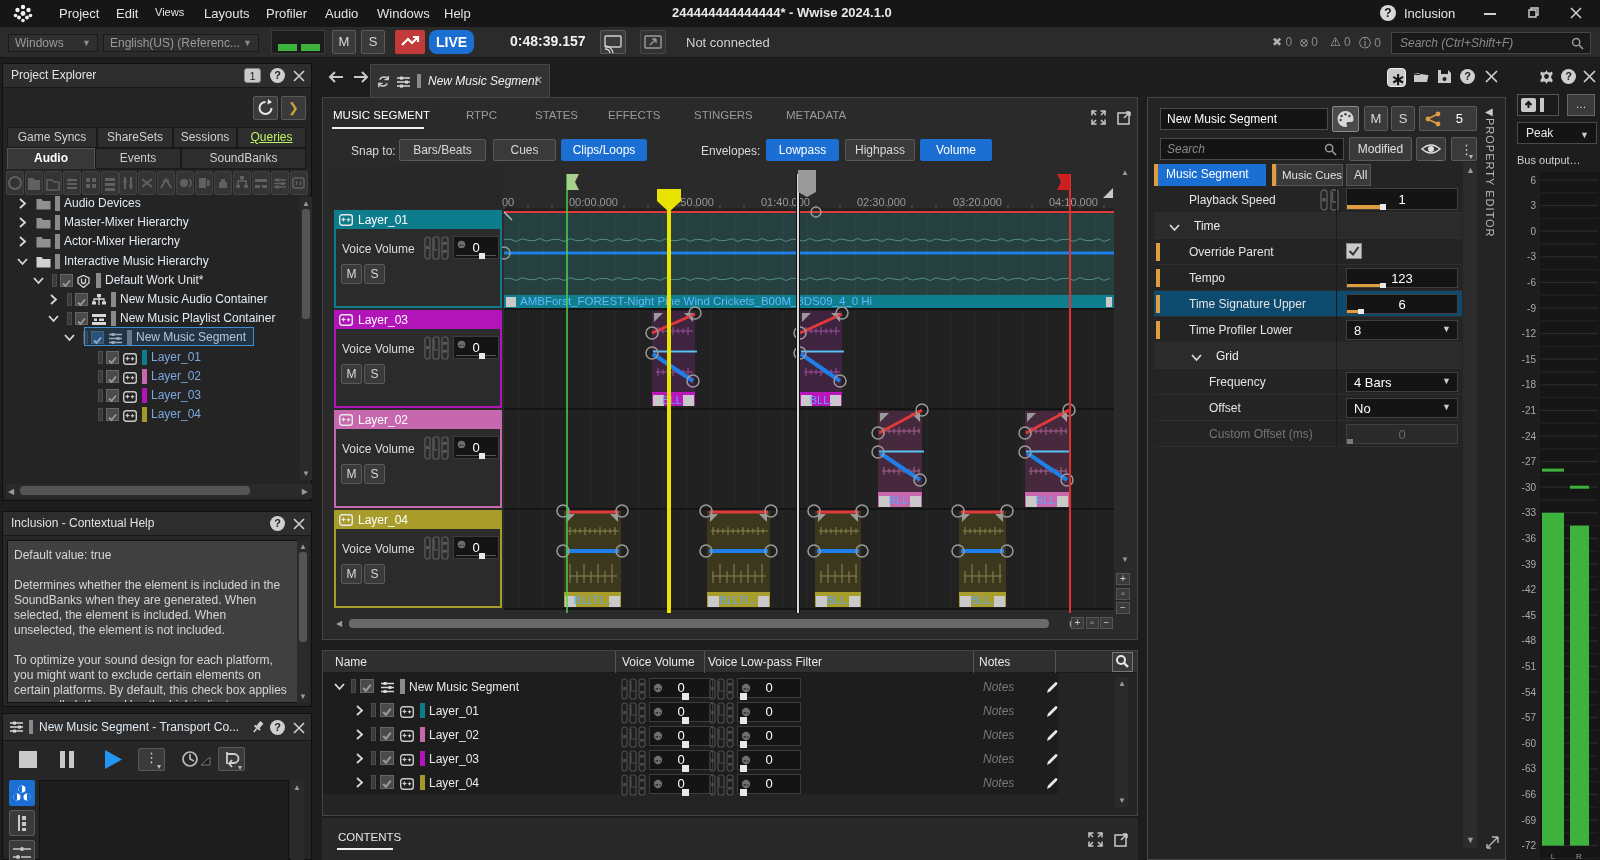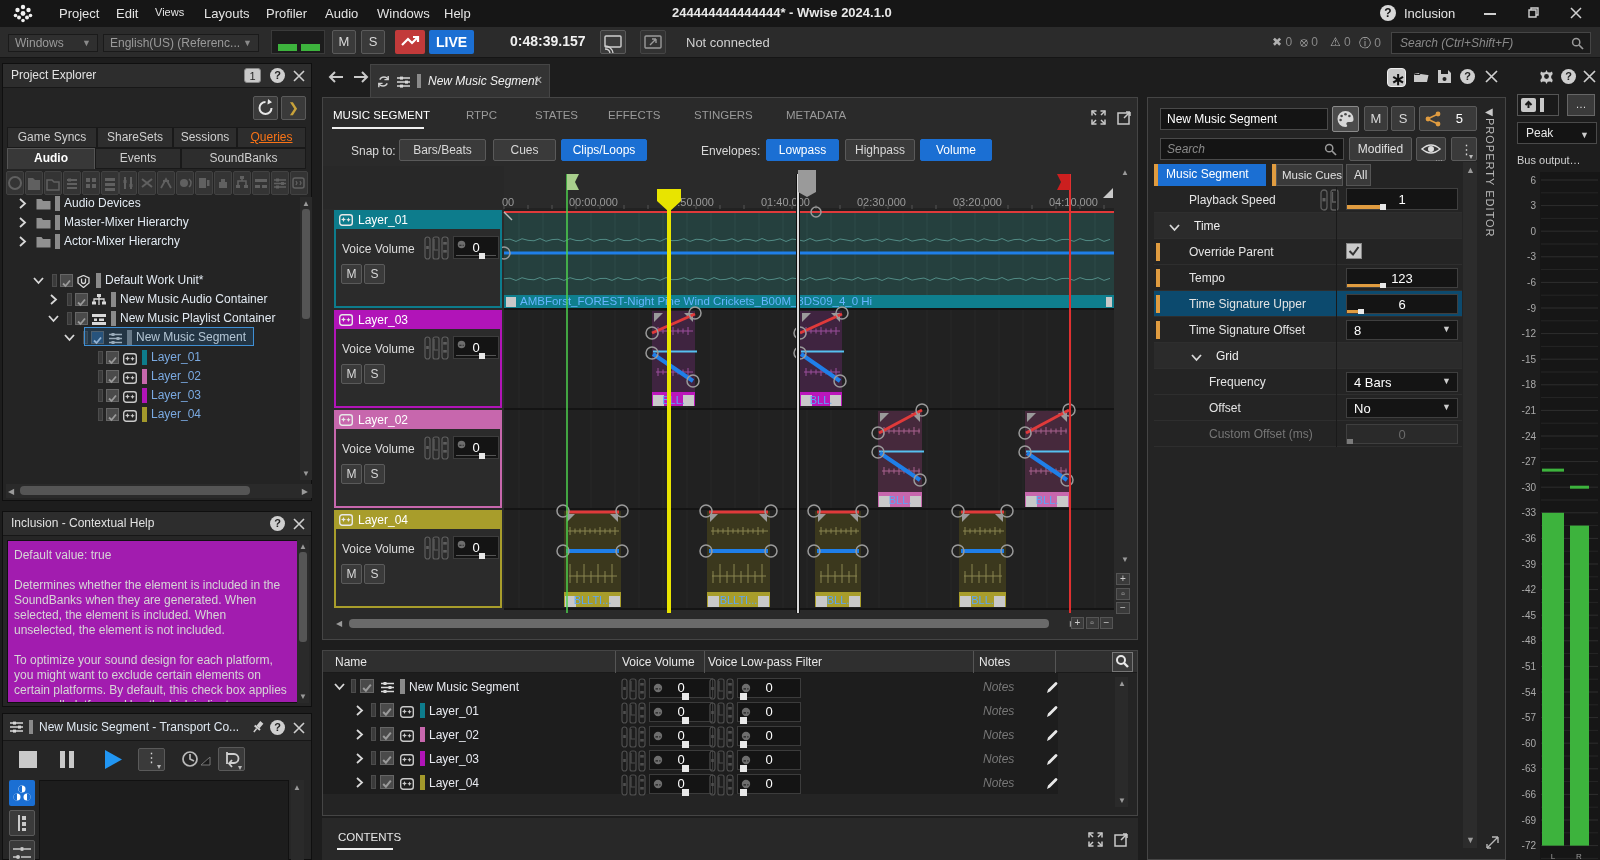--- a/index.html
+++ b/index.html
@@ -56,21 +56,21 @@
     <div class="abs" style="left:29px;top:13px;width:19px;height:7px;background:#3db33d;"></div>
   </div>
   <div class="btn" style="left:332px;top:3px;width:24px;height:24px;line-height:22px;font-size:13px;">M</div>
   <div class="btn" style="left:361px;top:3px;width:24px;height:24px;line-height:22px;font-size:13px;">S</div>
   <div class="abs" style="left:395px;top:3px;width:30px;height:24px;background:#c23a3a;border-radius:2px;">
     <svg width="30" height="24" viewBox="0 0 30 24">
         <path d="M7 15 L13 9 L17 13 L23 7" stroke="#fff" stroke-width="2.2" fill="none"></path>
         <path d="M23 12 v-5 h-5" fill="none" stroke="#fff" stroke-width="2.2"></path>
       </svg>
   </div>
-  <div class="abs" style="left:429px;top:3px;width:45px;height:24px;background:#1b6fd3;border-radius:2px;color:#fff;font-size:14px;font-weight:bold;text-align:center;line-height:24px;">LIVE</div>
+  <div class="abs" style="left:429px;top:3px;width:45px;height:24px;background:#1b6fd3;border-radius:8px;color:#fff;font-size:14px;font-weight:bold;text-align:center;line-height:24px;">LIVE</div>
   <div class="abs" style="left:510px;top:6px;font-size:14px;font-weight:bold;color:#f0f0f0;">0:48:39.157</div>
   <div class="abs" style="left:600px;top:3px;width:26px;height:24px;background:#3a3a3a;border:1px solid #5a5a5a;border-radius:2px;">
     <svg width="24" height="22" viewBox="0 0 24 22">
         <rect x="4" y="5" width="16" height="11" rx="1" stroke="#cfcfcf" stroke-width="1.4" fill="none"></rect>
         <path d="M4 18 a5 5 0 0 1 5 4 M4 15 a8 8 0 0 1 8 7" stroke="#cfcfcf" stroke-width="1.4" fill="none"></path>
       </svg>
   </div>
   <div class="abs" style="left:640px;top:3px;width:26px;height:24px;background:#323232;border:1px solid #454545;border-radius:2px;">
     <svg width="24" height="22" viewBox="0 0 24 22">
         <rect x="4" y="5" width="16" height="12" rx="1" stroke="#9a9a9a" stroke-width="1.4" fill="none"></rect>
@@ -99,21 +99,21 @@
   <div class="btn" style="left:250px;top:32px;width:25px;height:24px;"><svg width="23" height="22" viewBox="0 0 23 22">
         <path d="M11.5 5 a 6 6 0 1 0 6 6" fill="none" stroke="#e8e8e8" stroke-width="2"></path>
         <path d="M14 2 l4 3.2 -4.5 2.2 z" fill="#e8e8e8"></path>
       </svg></div>
   <div class="btn" style="left:278px;top:32px;width:25px;height:24px;color:#c8a23a;font-size:13px;line-height:22px;">❯</div>
 
   <div class="abs" style="left:4px;top:63px;width:299px;height:21px;">
     <div class="abs" style="left:0;top:0;width:90px;height:21px;background:#2d2d2d;border:1px solid #191919;color:#cfcfcf;font-size:12px;text-align:center;line-height:19px;">Game Syncs</div>
     <div class="abs" style="left:90px;top:0;width:76px;height:21px;background:#2d2d2d;border:1px solid #191919;color:#cfcfcf;font-size:12px;text-align:center;line-height:19px;">ShareSets</div>
     <div class="abs" style="left:166px;top:0;width:64px;height:21px;background:#2d2d2d;border:1px solid #191919;color:#cfcfcf;font-size:12px;text-align:center;line-height:19px;">Sessions</div>
-    <div class="abs" style="left:230px;top:0;width:69px;height:21px;background:#2d2d2d;border:1px solid #191919;color:#f97316;font-size:12px;text-align:center;line-height:19px;text-decoration:underline;">Queries</div>
+    <div class="abs" style="left:230px;top:0;width:69px;height:21px;background:#2d2d2d;border:1px solid #191919;color:#bef264;font-size:12px;text-align:center;line-height:19px;text-decoration:underline;">Queries</div>
   </div>
   <div class="abs" style="left:4px;top:84px;width:299px;height:21px;">
     <div class="abs" style="left:0;top:0;width:88px;height:21px;background:#383838;border:1px solid #555;border-bottom:none;color:#fff;font-weight:bold;font-size:12px;text-align:center;line-height:19px;">Audio</div>
     <div class="abs" style="left:88px;top:0;width:86px;height:21px;background:#2d2d2d;border:1px solid #191919;color:#cfcfcf;font-size:12px;text-align:center;line-height:19px;">Events</div>
     <div class="abs" style="left:174px;top:0;width:125px;height:21px;background:#2d2d2d;border:1px solid #191919;color:#cfcfcf;font-size:12px;text-align:center;line-height:19px;">SoundBanks</div>
   </div>
 
   <div class="abs" id="pe-icons" style="left:3px;top:107px;width:301px;height:25px;">
       <div style="position: absolute; left: 0px; top: 0px; width: 18px; height: 24px; background: rgb(52, 52, 52); border: 1px solid rgb(66, 66, 66); border-radius: 2px;"><svg width="16" height="22" viewBox="0 0 16 22">
           <circle cx="8" cy="11" r="6" fill="none" stroke="#606060" stroke-width="2"></circle>
@@ -215,20 +215,30 @@
       </div>
       <div style="position: absolute; left: 0px; top: 35.4px; width: 295px; height: 19px;">
         <svg style="position:absolute;left:10px;top:3px" width="13" height="13" viewBox="0 0 13 13">
           <path d="M4 2 L9 6.5 L4 11" stroke="#d8d8d8" stroke-width="1.8" fill="none"></path>
         </svg>
         <svg style="position:absolute;left:30px;top:3px" width="15" height="13" viewBox="0 0 15 13">
           <path d="M0.5 2 h5 l1.5 2 h7.5 v8.5 h-14 z" fill="#909090"></path>
         </svg>
         <div style="position: absolute; left: 49px; top: 2px; width: 5px; height: 15px; background: rgb(138, 138, 138);"></div>
         <div style="position: absolute; left: 58px; top: 2px; font-size: 12px; color: rgb(226, 234, 242); white-space: nowrap;">Actor-Mixer Hierarchy</div>
+      </div>
+      <div style="position: absolute; left: 0px; top: 54.6px; width: 295px; height: 19px;">
+        <svg style="position:absolute;left:10px;top:3px" width="13" height="13" viewBox="0 0 13 13">
+          <path d="M2 4 L6.5 9 L11 4" stroke="#d8d8d8" stroke-width="1.8" fill="none"></path>
+        </svg>
+        <svg style="position:absolute;left:30px;top:3px" width="15" height="13" viewBox="0 0 15 13">
+          <path d="M0.5 2 h5 l1.5 2 h7.5 v8.5 h-14 z" fill="#d0d0d0"></path>
+        </svg>
+        <div style="position: absolute; left: 49px; top: 2px; width: 5px; height: 15px; background: rgb(138, 138, 138);"></div>
+        <div style="position: absolute; left: 58px; top: 2px; font-size: 12px; color: rgb(226, 234, 242); white-space: nowrap;">Interactive Music Hierarchy</div>
       </div>
       <div style="position: absolute; left: 0px; top: 73.8px; width: 295px; height: 19px;">
         <svg style="position:absolute;left:26px;top:3px" width="13" height="13" viewBox="0 0 13 13">
           <path d="M2 4 L6.5 9 L11 4" stroke="#d8d8d8" stroke-width="1.8" fill="none"></path>
         </svg>
         <div style="position: absolute; left: 46px; top: 3px; width: 5px; height: 13px; background: rgb(58, 58, 58); border: 1px solid rgb(76, 76, 76);"></div>
         <div style="position: absolute; left: 54px; top: 3px; width: 13px; height: 13px; background: rgb(74, 74, 74); border: 1px solid rgb(102, 102, 102);"><svg width="11" height="11" viewBox="0 0 11 11">
             <path d="M2 5.5 L4.5 8 L9 2.5" stroke="#9a9a9a" stroke-width="1.8" fill="none"></path>
           </svg></div>
         <div style="position:absolute;left:71px;top:3px;"><svg width="13" height="13" viewBox="0 0 13 13">
@@ -365,21 +375,21 @@
   </div>
 </div>
 
 <div class="panel" style="left:2px;top:511px;width:310px;height:196px;background:#262626;">
   <div class="ptitle">Inclusion - Contextual Help
     <div class="abs" style="right:26px;top:4px;width:15px;height:15px;border-radius:8px;background:#cfcfcf;color:#222;font-size:11px;font-weight:bold;text-align:center;line-height:15px;">?</div>
     <svg class="abs" style="right:6px;top:6px" width="12" height="12" viewBox="0 0 12 12">
         <path d="M1 1 L11 11 M11 1 L1 11" stroke="#cfcfcf" stroke-width="1.6"></path>
       </svg>
   </div>
-  <div class="abs" style="left:4px;top:28px;width:296px;height:163px;background:#a21caf;border:1px solid #111;color:#d6d6d6;font-size:12px;line-height:15px;padding:7px 12px 14px 6px;overflow:hidden;">
+  <div class="abs" style="left:4px;top:28px;width:296px;height:163px;background:#404040;border:1px solid #111;color:#d6d6d6;font-size:12px;line-height:15px;padding:7px 12px 14px 6px;overflow:hidden;">
     <div>Default value: true</div>
     <div style="height:15px;"></div>
     <div>Determines whether the element is included in the SoundBanks when they are generated. When selected, the element is included. When unselected, the element is not included.</div>
     <div style="height:15px;"></div>
     <div>To optimize your sound design for each platform, you might want to exclude certain elements on certain platforms. By default, this check box applies across all platforms. Use the Link indicator</div>
   </div>
   <div class="abs" style="left:294px;top:28px;width:12px;height:163px;background:#2a2a2a;">
     <div class="abs" style="left:2px;top:2px;color:#9a9a9a;font-size:8px;">▲</div>
     <div class="abs" style="left:2px;top:12px;width:8px;height:90px;background:#555;border-radius:3px;"></div>
     <div class="abs" style="left:2px;bottom:2px;color:#9a9a9a;font-size:8px;">▼</div>
@@ -1487,21 +1497,21 @@
     <div style="position: absolute; left: 6px; top: 193px; width: 308px; height: 26px; background: #0c4a6e; border-bottom: 1px solid rgb(46, 46, 46);">
       <div style="position: absolute; left: 35px; top: 6px; font-size: 12px; color: rgb(228, 228, 228);">Time Signature Upper</div>
       <div style="position: absolute; left: 192px; top: 3px; width: 112px; height: 20px; background: rgb(20, 20, 20); border: 1px solid rgb(63, 63, 63);">
         <div style="position: absolute; left: 0px; right: 0px; top: 2px; text-align: center; font-size: 13px; color: rgb(255, 255, 255);">6</div>
         <div style="position: absolute; left: 0px; bottom: 0px; width: 11px; height: 3px; background: rgb(224, 156, 64);"></div>
         <div style="position: absolute; left: 11px; bottom: -1px; width: 6px; height: 5px; background: rgb(232, 232, 232);"></div>
       </div>
     </div>
     <div style="position: absolute; left: 8px; top: 197px; width: 4px; height: 18px; background: rgb(224, 156, 64);"></div>
     <div style="position: absolute; left: 6px; top: 219px; width: 308px; height: 26px; background: rgb(36, 36, 36); border-bottom: 1px solid rgb(46, 46, 46);">
-      <div style="position: absolute; left: 35px; top: 6px; font-size: 12px; color: rgb(228, 228, 228);">Time Signature Offset</div>
+      <div style="position: absolute; left: 35px; top: 6px; font-size: 12px; color: rgb(228, 228, 228);">Time Profiler Lower</div>
       <div style="position: absolute; left: 192px; top: 3px; width: 112px; height: 20px; background: rgb(20, 20, 20); border: 1px solid rgb(63, 63, 63);">
         <div style="position: absolute; left: 7px; top: 2px; font-size: 13px; color: rgb(255, 255, 255);">8</div>
         <div style="position: absolute; right: 6px; top: 3px; font-size: 9px; color: rgb(204, 204, 204);">▼</div>
       </div>
     </div>
     <div style="position: absolute; left: 8px; top: 223px; width: 4px; height: 18px; background: rgb(224, 156, 64);"></div>
     <div style="position: absolute; left: 6px; top: 245px; width: 308px; height: 26px; background: rgb(43, 43, 43); border-bottom: 1px solid rgb(46, 46, 46);">
       <div style="position:absolute;left:36px;top:7px"><svg width="13" height="13" viewBox="0 0 13 13">
           <path d="M2 4 L6.5 9 L11 4" stroke="#d8d8d8" stroke-width="1.8" fill="none"></path>
         </svg></div>

